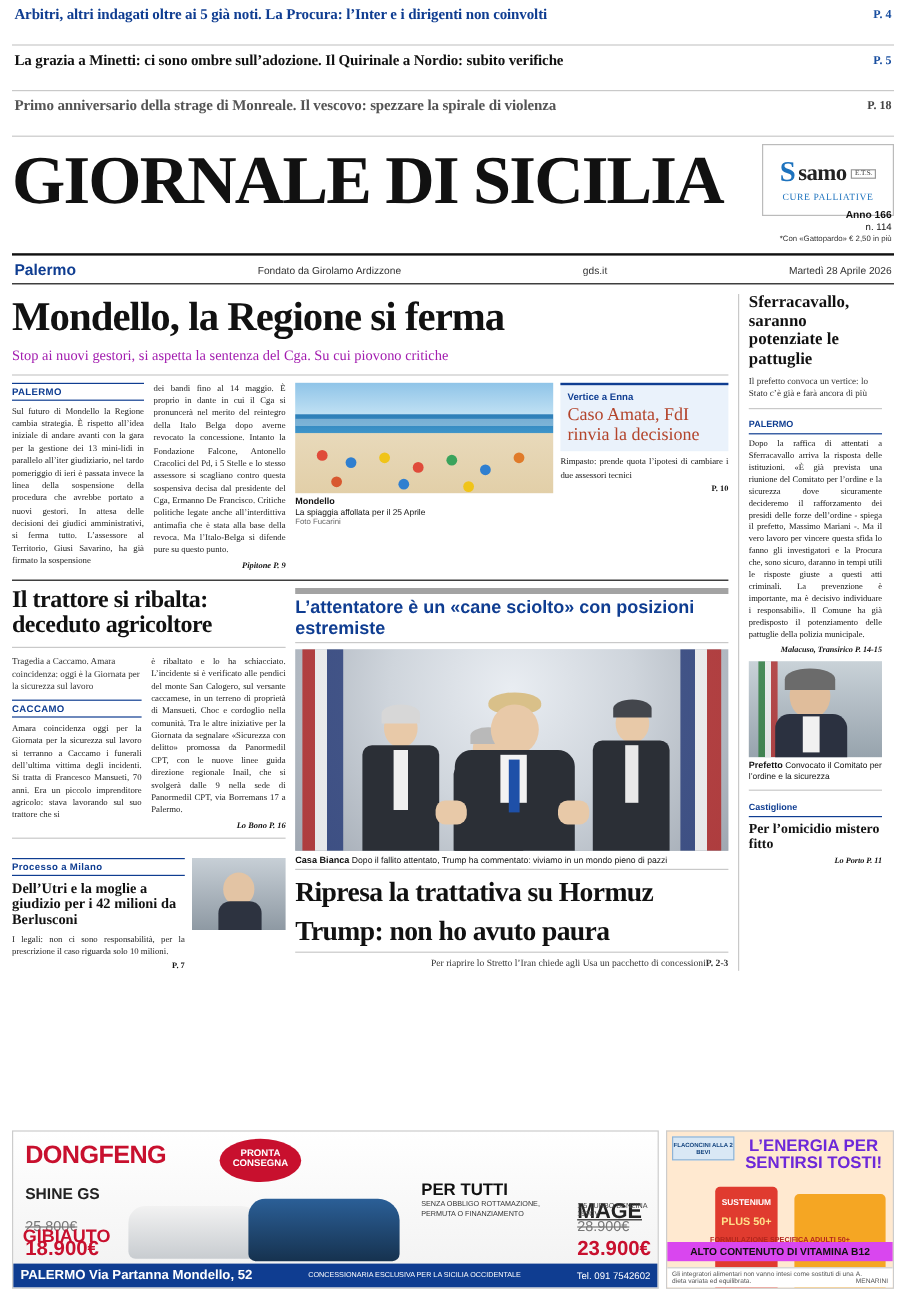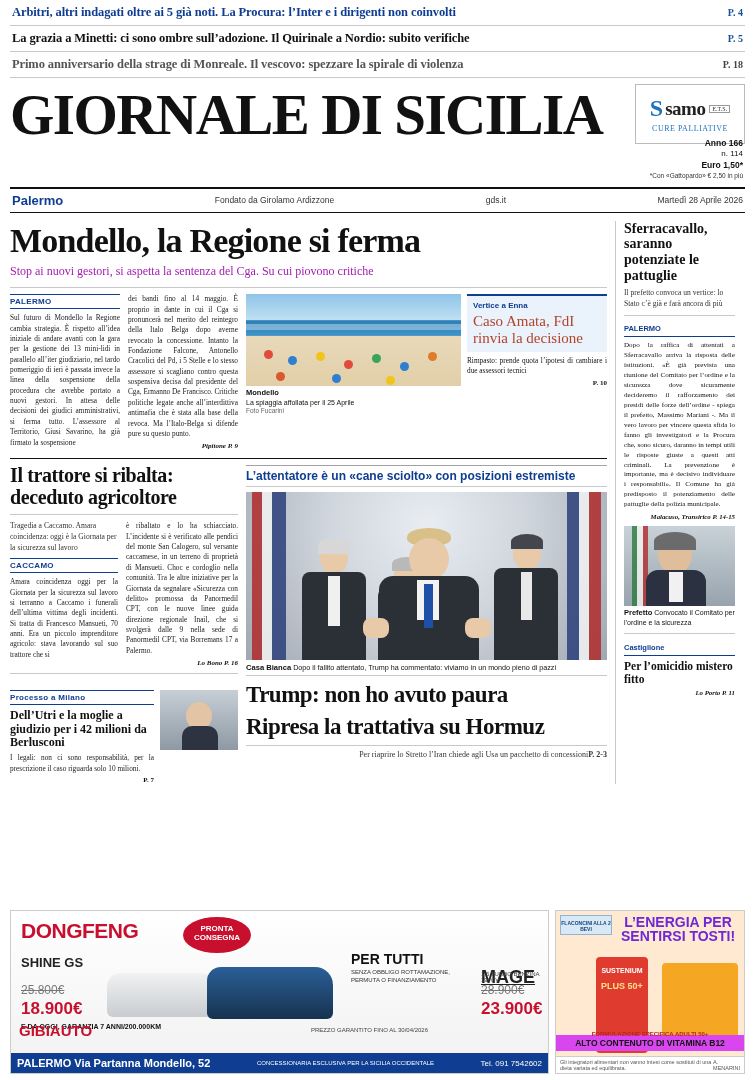--- a/index.html
+++ b/index.html
@@ -11,21 +11,21 @@
     color:#111;
     overflow:hidden;
   }
   .page { width:755px; height:1080px; position:relative; }
 
   
   .teasers { padding:0 10px; }
   .teaser {
     display:flex; align-items:center; justify-content:space-between;
     border-bottom:1px solid #c9c9c9;
-    padding:5px 2px 5px 2px;
+    padding:5px 2px 17px 2px;
   }
   .teaser:first-child { border-top:none; }
   .teaser .txt { font-weight:bold; font-size:12.5px; letter-spacing:-0.1px; }
   .teaser .pg { font-weight:bold; font-size:10px; color:#1a4fa0; white-space:nowrap; padding-left:10px;}
   .teaser.t1 .txt { color:#0f3d91; }
   .teaser.t2 .txt { color:#111; }
   .teaser.t3 .txt { color:#555; font-weight:bold; }
   .teaser.t3 .pg { color:#444; }
 
   
@@ -118,22 +118,22 @@
   .boxblue .t { font-size:15px; line-height:1.12; color:#b3442b; font-weight:normal; }
   .box-sub { font-size:7.3px; line-height:1.42; text-align:justify; }
   .box-pg { font-size:7px; text-align:right; font-weight:bold; margin-top:2px; }
 
   .sep { border-top:1px solid #111; margin:8px 0 6px 0; }
   .sepgray { border-top:1px solid #c9c9c9; margin:6px 0; }
 
   h2.head2 { font-size:20px; font-weight:bold; line-height:1.08; margin:0 0 5px 0; letter-spacing:-0.4px;}
   .standfirst { font-size:7.6px; color:#333; line-height:1.4; margin-bottom:5px; }
 
-  .midrule { font-family:"Liberation Sans",sans-serif; font-size:12px; font-weight:bold; color:#0f3d91;
-             border-top:1px solid #a3a3a3; border-bottom:1px solid #c9c9c9; padding:3px 0; margin-bottom:5px;}
+  .midrule { font-family:"Liberation Sans",sans-serif; font-size:15px; font-weight:bold; color:#0f3d91;
+             border-top:5px solid #a3a3a3; border-bottom:1px solid #c9c9c9; padding:3px 0; margin-bottom:5px;}
 
   
   .trumpphoto {
     height:168px; position:relative; overflow:hidden;
     background:linear-gradient(#d9dde2, #c3c9d0 60%, #aab1ba);
   }
   .tp-bg { position:absolute; inset:0; background:
       radial-gradient(circle at 50% 20%, #e9edf2 0%, #cfd5dc 45%, #9fa7b1 100%); }
   .flag { position:absolute; top:0; bottom:0; width:34px; }
   .figure { position:absolute; bottom:0; }
@@ -215,21 +215,20 @@
         <span class="samo-word">samo</span>
         <span class="samo-etc">E.T.S.</span>
       </div>
       <div class="samo-sub">CURE PALLIATIVE</div>
     </div>
   </div>
 
   <div class="anno">
     <div class="b">Anno 166</div>
     <div>n. 114</div>
-    <div class="b">Euro 1,50*</div>
     <div class="small">*Con «Gattopardo» € 2,50 in più</div>
   </div>
 
   <div class="rulebar">
     <div class="city">Palermo</div>
     <div class="mid">Fondato da Girolamo Ardizzone</div>
     <div class="site">gds.it</div>
     <div class="date">Martedì 28 Aprile 2026</div>
   </div>
 
@@ -350,22 +349,22 @@
               <div style="position:absolute; left:56px; top:52px; width:22px; height:40px; background:#f3f3f3;"></div>
               <div style="position:absolute; left:63px; top:56px; width:9px; height:44px; background:#1e50a8;"></div>
               <div style="position:absolute; left:2px; top:90px; width:26px; height:20px; background:#e8c9a8; border-radius:8px;"></div>
               <div style="position:absolute; right:2px; top:90px; width:26px; height:20px; background:#e8c9a8; border-radius:8px;"></div>
             </div>
           </div>
           <div class="caprow">
             <b>Casa Bianca</b>
             <span>Dopo il fallito attentato, Trump ha commentato: viviamo in un mondo pieno di pazzi</span>
           </div>
+          <h2 class="trumph">Ripresa la trattativa su Hormuz</h2>
           <h2 class="trumph">Trump: non ho avuto paura</h2>
-          <h2 class="trumph">Ripresa la trattativa su Hormuz</h2>
           <div class="trump-sub">
             <span>Per riaprire lo Stretto l’Iran chiede agli Usa un pacchetto di concessioni</span>
             <span class="pg">P. 2-3</span>
           </div>
         </div>
       </div>
     </div>
 
     <div class="right">
       <div class="rail-h">Sferracavallo, saranno potenziate le pattuglie</div>
@@ -386,21 +385,21 @@
         <span>Convocato il Comitato per l’ordine e la sicurezza</span>
       </div>
 
       <div class="sepgray"></div>
       <div class="rail-k">Castiglione</div>
       <div style="font-size:11.5px; font-weight:bold; line-height:1.15;">Per l’omicidio mistero fitto</div>
       <div class="rail-by">Lo Porto  P. 11</div>
     </div>
   </div>
 
-  <div class="ads" style="height:164px;">
+  <div class="ads" style="height:132px;">
     <div class="ad1">
       <div class="df">DONGFENG</div>
       <div class="ad-badge">PRONTA CONSEGNA</div>
 
       <div class="ad-txt-sm" style="left:10px; top:44px; font-size:13px; font-weight:bold; color:#222;">SHINE GS</div>
       <div class="ad-txt-sm price-old" style="left:10px; top:72px; font-size:12px;">25.800€</div>
       <div class="ad-txt-sm price-new" style="left:10px; top:88px; font-size:17px;">18.900€</div>
 
       <div class="car" style="left:96px; top:62px; width:112px; height:44px; background:linear-gradient(#f2f2f2,#c8ccd0);"></div>
       <div class="car" style="left:196px; top:56px; width:126px; height:52px; background:linear-gradient(#2b5f97,#16324f);"></div>

